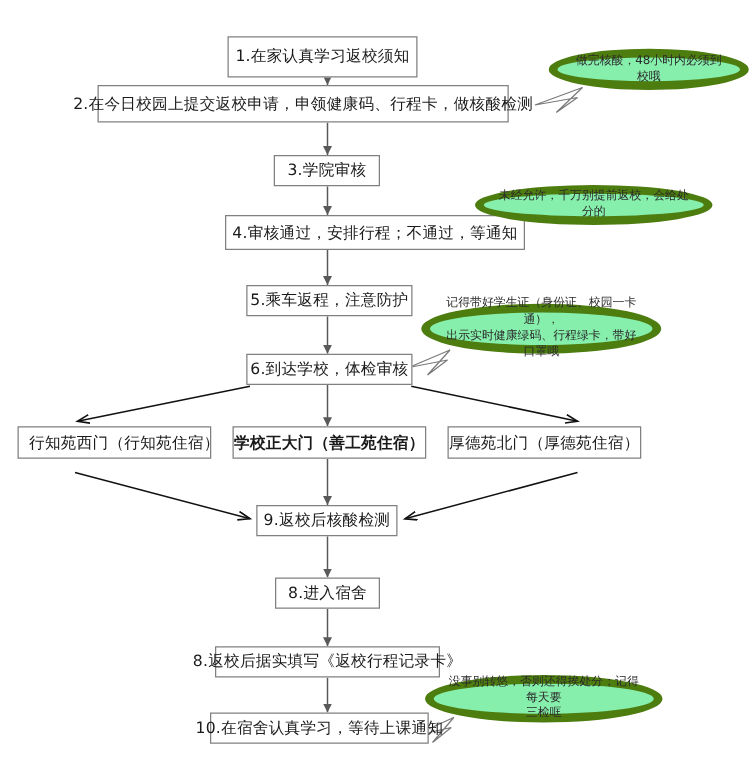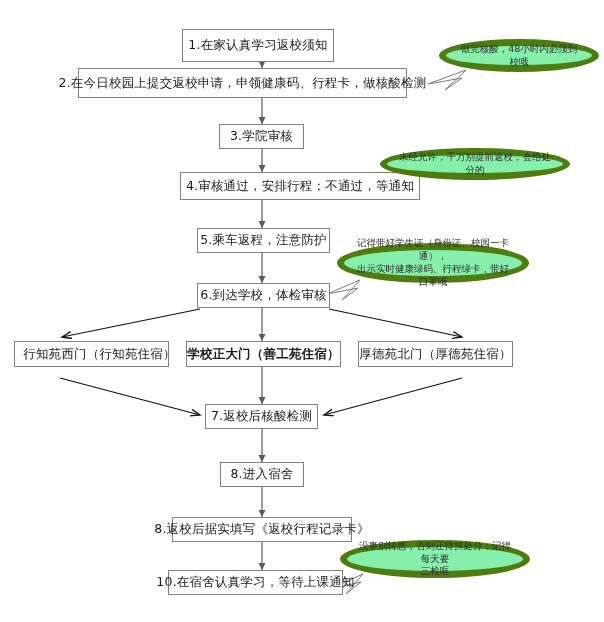--- a/index.html
+++ b/index.html
@@ -103,21 +103,21 @@
   <div id="nodes-group">
       <div class="node" style="left: 182px; top: 14px; width: 152px; height: 33px; margin-top: 15px;">1.在家认真学习返校须知</div>
       <div class="node" style="left: 78px; top: 68px; width: 329px; height: 30px;">2.在今日校园上提交返校申请，申领健康码、行程卡，做核酸检测</div>
       <div class="node" style="left: 219px; top: 124px; width: 85px; height: 25px;">3.学院审核</div>
       <div class="node" style="left: 141px; top: 172px; width: 240px; height: 28px; margin-left: 39px;">4.审核通过，安排行程；不通过，等通知</div>
       <div class="node" style="left: 197px; top: 228px; width: 133px; height: 25px;">5.乘车返程，注意防护</div>
       <div class="node" style="left: 197px; top: 283px; width: 133px; height: 25px;">6.到达学校，体检审核</div>
       <div class="node" style="left: 14px; top: 341px; width: 155px; height: 26px; padding-left: 16px;">行知苑西门（行知苑住宿）</div>
       <div class="node" style="left: 186px; top: 341px; width: 155px; height: 26px; font-weight: bold;">学校正大门（善工苑住宿）</div>
       <div class="node" style="left: 358px; top: 341px; width: 155px; height: 26px;">厚德苑北门（厚德苑住宿）</div>
-      <div class="node" style="left: 205px; top: 404px; width: 113px; height: 25px;">7.返校后核酸检测</div>
+      <div class="node" style="left: 205px; top: 404px; width: 113px; height: 25px;">9.返校后核酸检测</div>
       <div class="node" style="left: 220px; top: 462px; width: 84px; height: 25px;">8.进入宿舍</div>
       <div class="node" style="left: 172px; top: 517px; width: 180px; height: 25px;">8.返校后据实填写《返校行程记录卡》</div>
       <div class="node" style="left: 168px; top: 570px; width: 175px; height: 25px;">10.在宿舍认真学习，等待上课通知</div>
     </div>
   <div id="callouts-group">
       <div class="callout" style="left: 439px; top: 39px; width: 160px; height: 33px;">
         <span>做完核酸，48小时内必须到校哦</span>
       </div>
       <div class="callout" style="left: 380px; top: 148px; width: 190px; height: 32px;">
         <span>未经允许，千万别提前返校，会给处分的</span>

